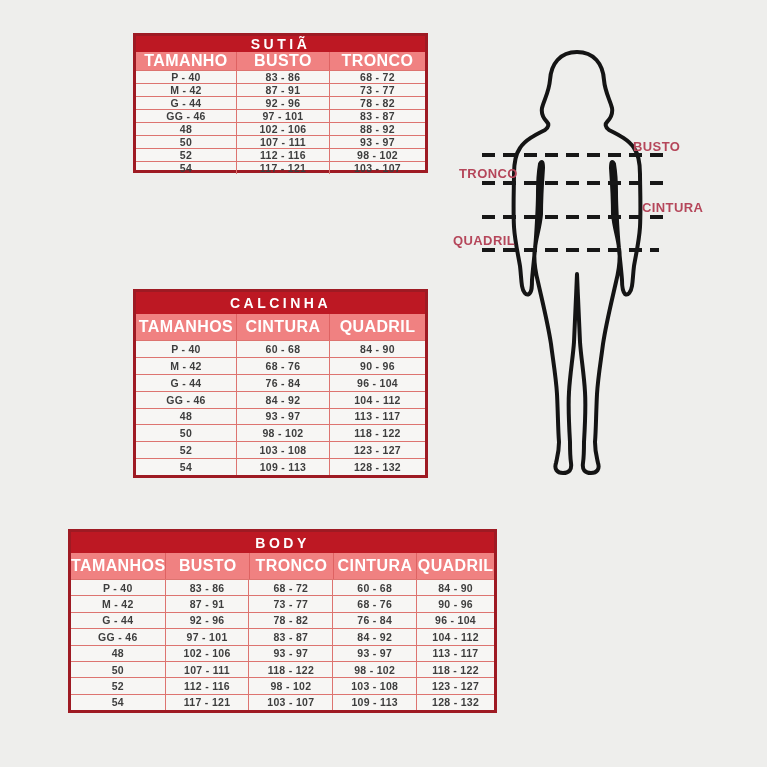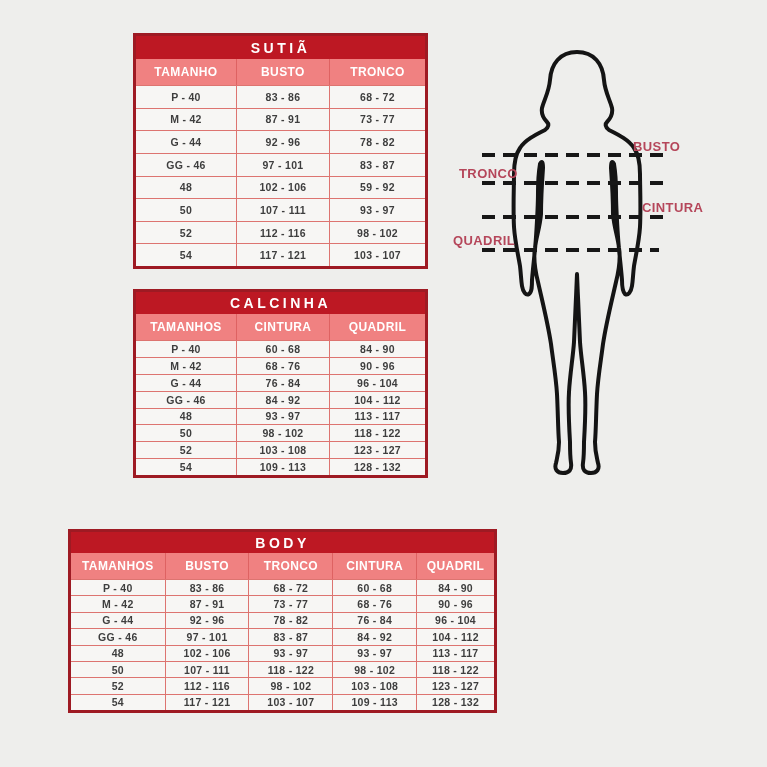--- a/index.html
+++ b/index.html
@@ -13,35 +13,35 @@
     --label-text:#b5465a;
     --line:#171717;
     --silhouette:#141414;
   }
   *{box-sizing:border-box;margin:0;padding:0}
   body{font-family:"Liberation Sans",sans-serif;background:#fff}
   .canvas{position:relative;width:767px;height:767px;background:var(--page-bg);overflow:hidden}
 
   .size-table{position:absolute;display:flex;flex-direction:column;background:var(--row-bg);
     border:3px solid var(--border)}
-  #t0{left:133px;top:33px;width:295px;height:236px}
+  #t0{left:133px;top:33px;width:295px;height:140px}
   #t1{left:133px;top:289px;width:295px;height:189px}
   #t2{left:68px;top:529px;width:429px;height:184px}
 
   .tbl-title{background:var(--title-bg);color:#ffffff;font-weight:700;font-size:14px;
     letter-spacing:3.5px;text-align:center;display:flex;align-items:center;justify-content:center}
   #t0 .tbl-title{height:23px}
   #t1 .tbl-title{height:22px}
   #t2 .tbl-title{height:21px;font-size:14px}
 
   .grid-row{display:grid;width:100%}
   #t0 .grid-row,#t1 .grid-row{grid-template-columns:102fr 95fr 98fr}
   #t2 .grid-row{grid-template-columns:95fr 85fr 85fr 85fr 79fr}
 
-  .head-row{background:var(--header-bg);color:#ffffff;font-weight:700;font-size:12px;
+  .head-row{background:var(--header-bg);color:#ffffff;font-weight:700;font-size:16px;
     letter-spacing:.4px}
   #t0 .head-row,#t1 .head-row{height:26px}
   #t2 .head-row{height:26px}
   .hcell{display:flex;align-items:center;justify-content:center;border-left:1px solid rgba(200,60,60,.45)}
   .hcell:first-child{border-left:none}
 
   .tbl-rows{flex:1;display:flex;flex-direction:column}
   .drow{flex:1;border-top:1px solid var(--grid)}
   .dcell{display:flex;align-items:center;justify-content:center;font-size:10.5px;font-weight:700;
     color:var(--cell-text);letter-spacing:.3px;border-left:1px solid var(--grid)}
@@ -93,21 +93,21 @@
           <div class="dcell">78 - 82</div>
         </div>
         <div class="grid-row drow">
           <div class="dcell">GG - 46</div>
           <div class="dcell">97 - 101</div>
           <div class="dcell">83 - 87</div>
         </div>
         <div class="grid-row drow">
           <div class="dcell">48</div>
           <div class="dcell">102 - 106</div>
-          <div class="dcell">59 - 92</div>
+          <div class="dcell">88 - 92</div>
         </div>
         <div class="grid-row drow">
           <div class="dcell">50</div>
           <div class="dcell">107 - 111</div>
           <div class="dcell">93 - 97</div>
         </div>
         <div class="grid-row drow">
           <div class="dcell">52</div>
           <div class="dcell">112 - 116</div>
           <div class="dcell">98 - 102</div>

